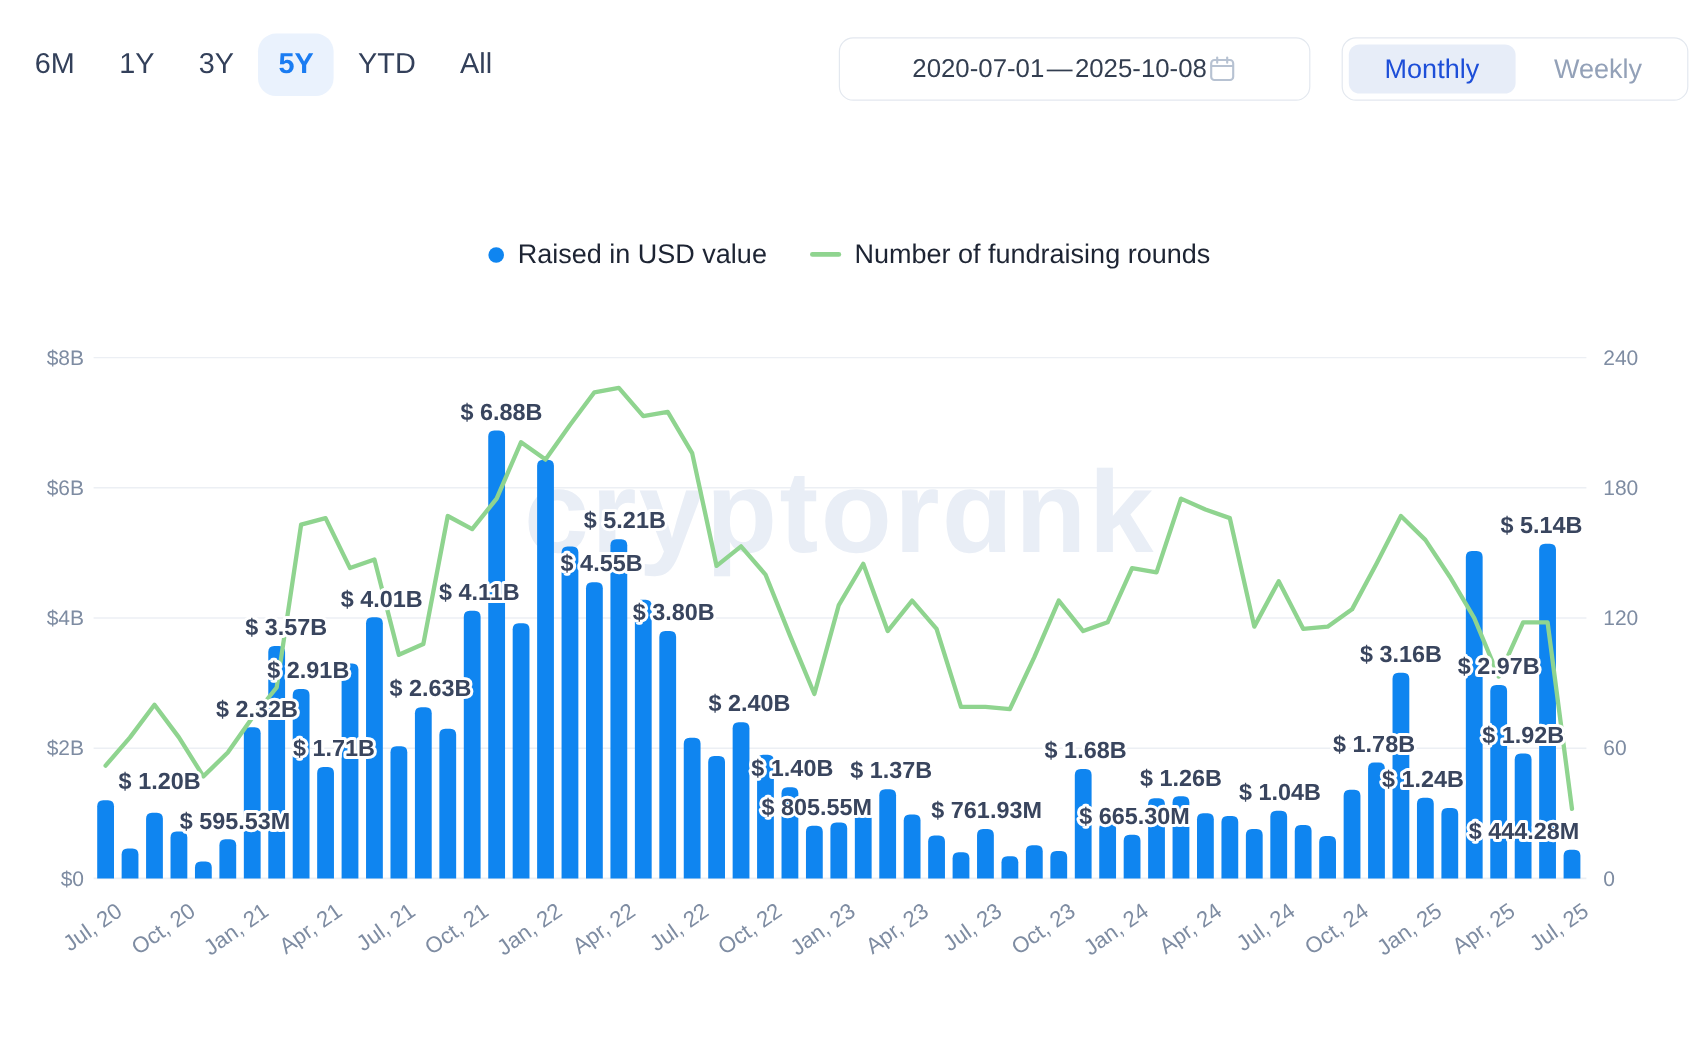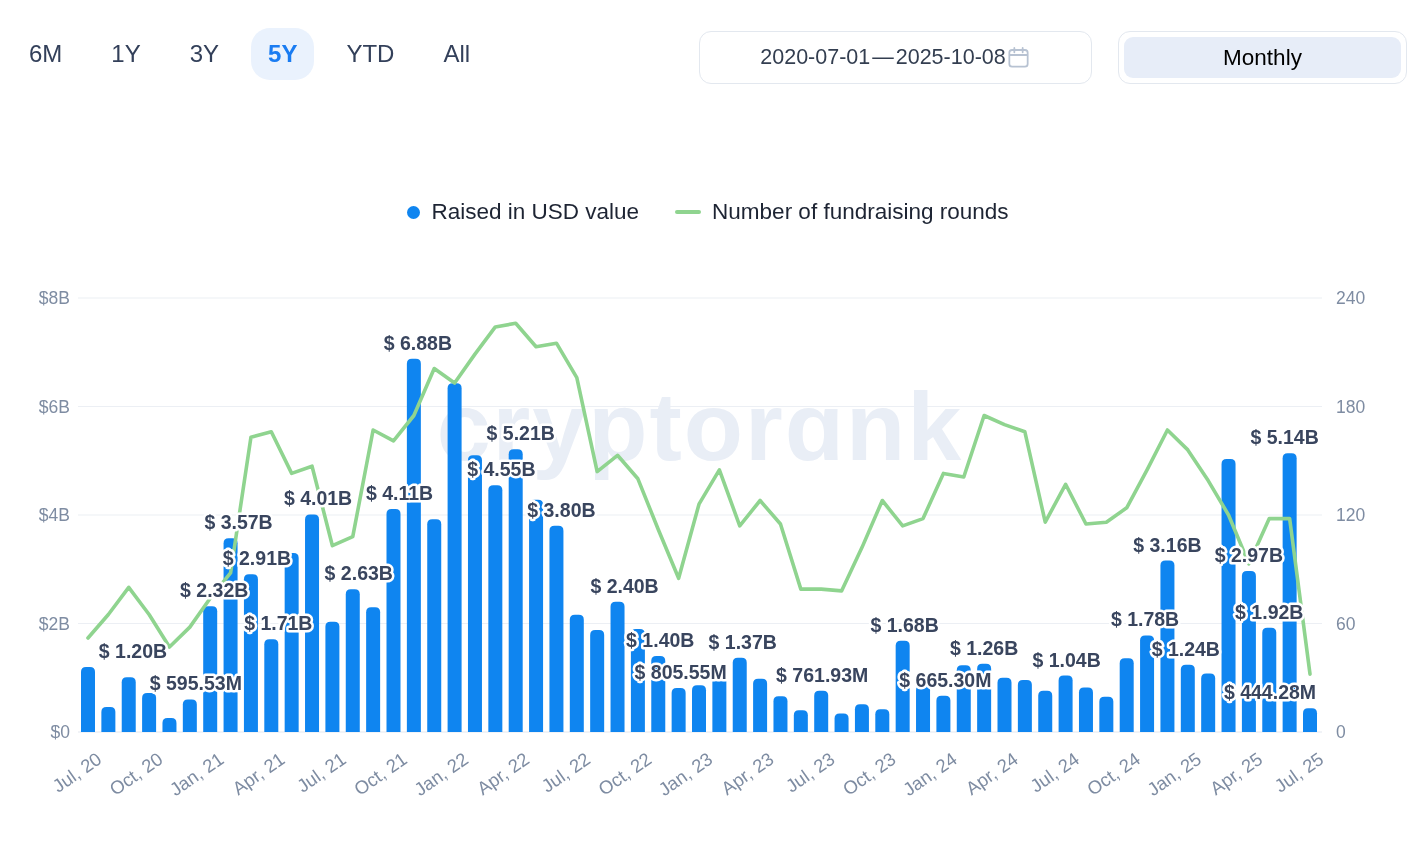--- a/index.html
+++ b/index.html
@@ -1,30 +1,30 @@
 <!DOCTYPE html>
 <html><head>
 <meta charset="utf-8">
 <style>
   html,body{margin:0;padding:0;background:#fff;}
   .page{position:relative;width:1416px;height:865px;background:#ffffff;overflow:hidden;
         font-family:"Liberation Sans",sans-serif;-webkit-font-smoothing:antialiased;}
   
-  .tabs{position:absolute;left:12px;top:28px;display:flex;align-items:center;gap:15px;}
+  .tabs{position:absolute;left:12px;top:28px;display:flex;align-items:center;gap:3px;}
   .tab{padding:12px 17px;font-size:24px;color:#33405a;border-radius:15px;cursor:pointer;white-space:nowrap;}
-  .tab.active{background:#eaf2fd;color:#1a7cf2;font-weight:700;border-radius:19px;}
+  .tab.active{background:#eaf2fd;color:#1a7cf2;font-weight:700;}
   .range-picker{position:absolute;left:699px;top:31px;width:393px;height:53px;border:1px solid #e3e8ef;
         border-radius:12px;display:flex;align-items:center;justify-content:center;gap:0;
         font-size:21.5px;color:#333e50;box-sizing:border-box;cursor:pointer;}
   .range-sep{color:#333e50;padding:0 2px;}
   .toggle{position:absolute;left:1118px;top:31px;width:289px;height:53px;border:1px solid #e3e8ef;
         border-radius:12px;display:flex;padding:5px;box-sizing:border-box;}
   .opt{flex:1;display:flex;align-items:center;justify-content:center;font-size:22.5px;
         border-radius:9px;color:#93a1b8;cursor:pointer;}
-  .opt.active{background:#e7edf8;color:#000000;}
+  .opt.active{background:#e7edf8;color:#1d4ed8;}
   
   .legend{position:absolute;top:199px;left:0;width:100%;display:flex;justify-content:center;
         align-items:center;gap:36px;font-size:22.5px;color:#1d2433;}
   .legend-item{display:flex;align-items:center;gap:11px;cursor:pointer;}
   .dot{width:13px;height:13px;border-radius:50%;}
   .dash{width:26px;height:4px;border-radius:2px;}
   
   .chart-wrap{position:absolute;left:0;top:250px;width:1416px;height:612px;}
   svg text{font-family:"Liberation Sans",sans-serif;}
 </style>
@@ -51,20 +51,21 @@
         <rect x="3.2" y="4.8" width="17.6" height="16" rx="2.6"></rect>
         <line x1="8" y1="2.8" x2="8" y2="7"></line>
         <line x1="16" y1="2.8" x2="16" y2="7"></line>
         <line x1="3.6" y1="9.6" x2="20.4" y2="9.6"></line>
       </svg>
     </span>
   </div>
 
   <div class="toggle">
     <div class="opt active">Monthly</div>
+    <div class="opt">Weekly</div>
   </div>
 
   <div class="legend">
     <div class="legend-item">
       <span class="dot" style="background:#0f85f0;"></span>
       <span>Raised in USD value</span>
     </div>
     <div class="legend-item">
       <span class="dash" style="background:#8fd48f;"></span>
       <span>Number of fundraising rounds</span>

